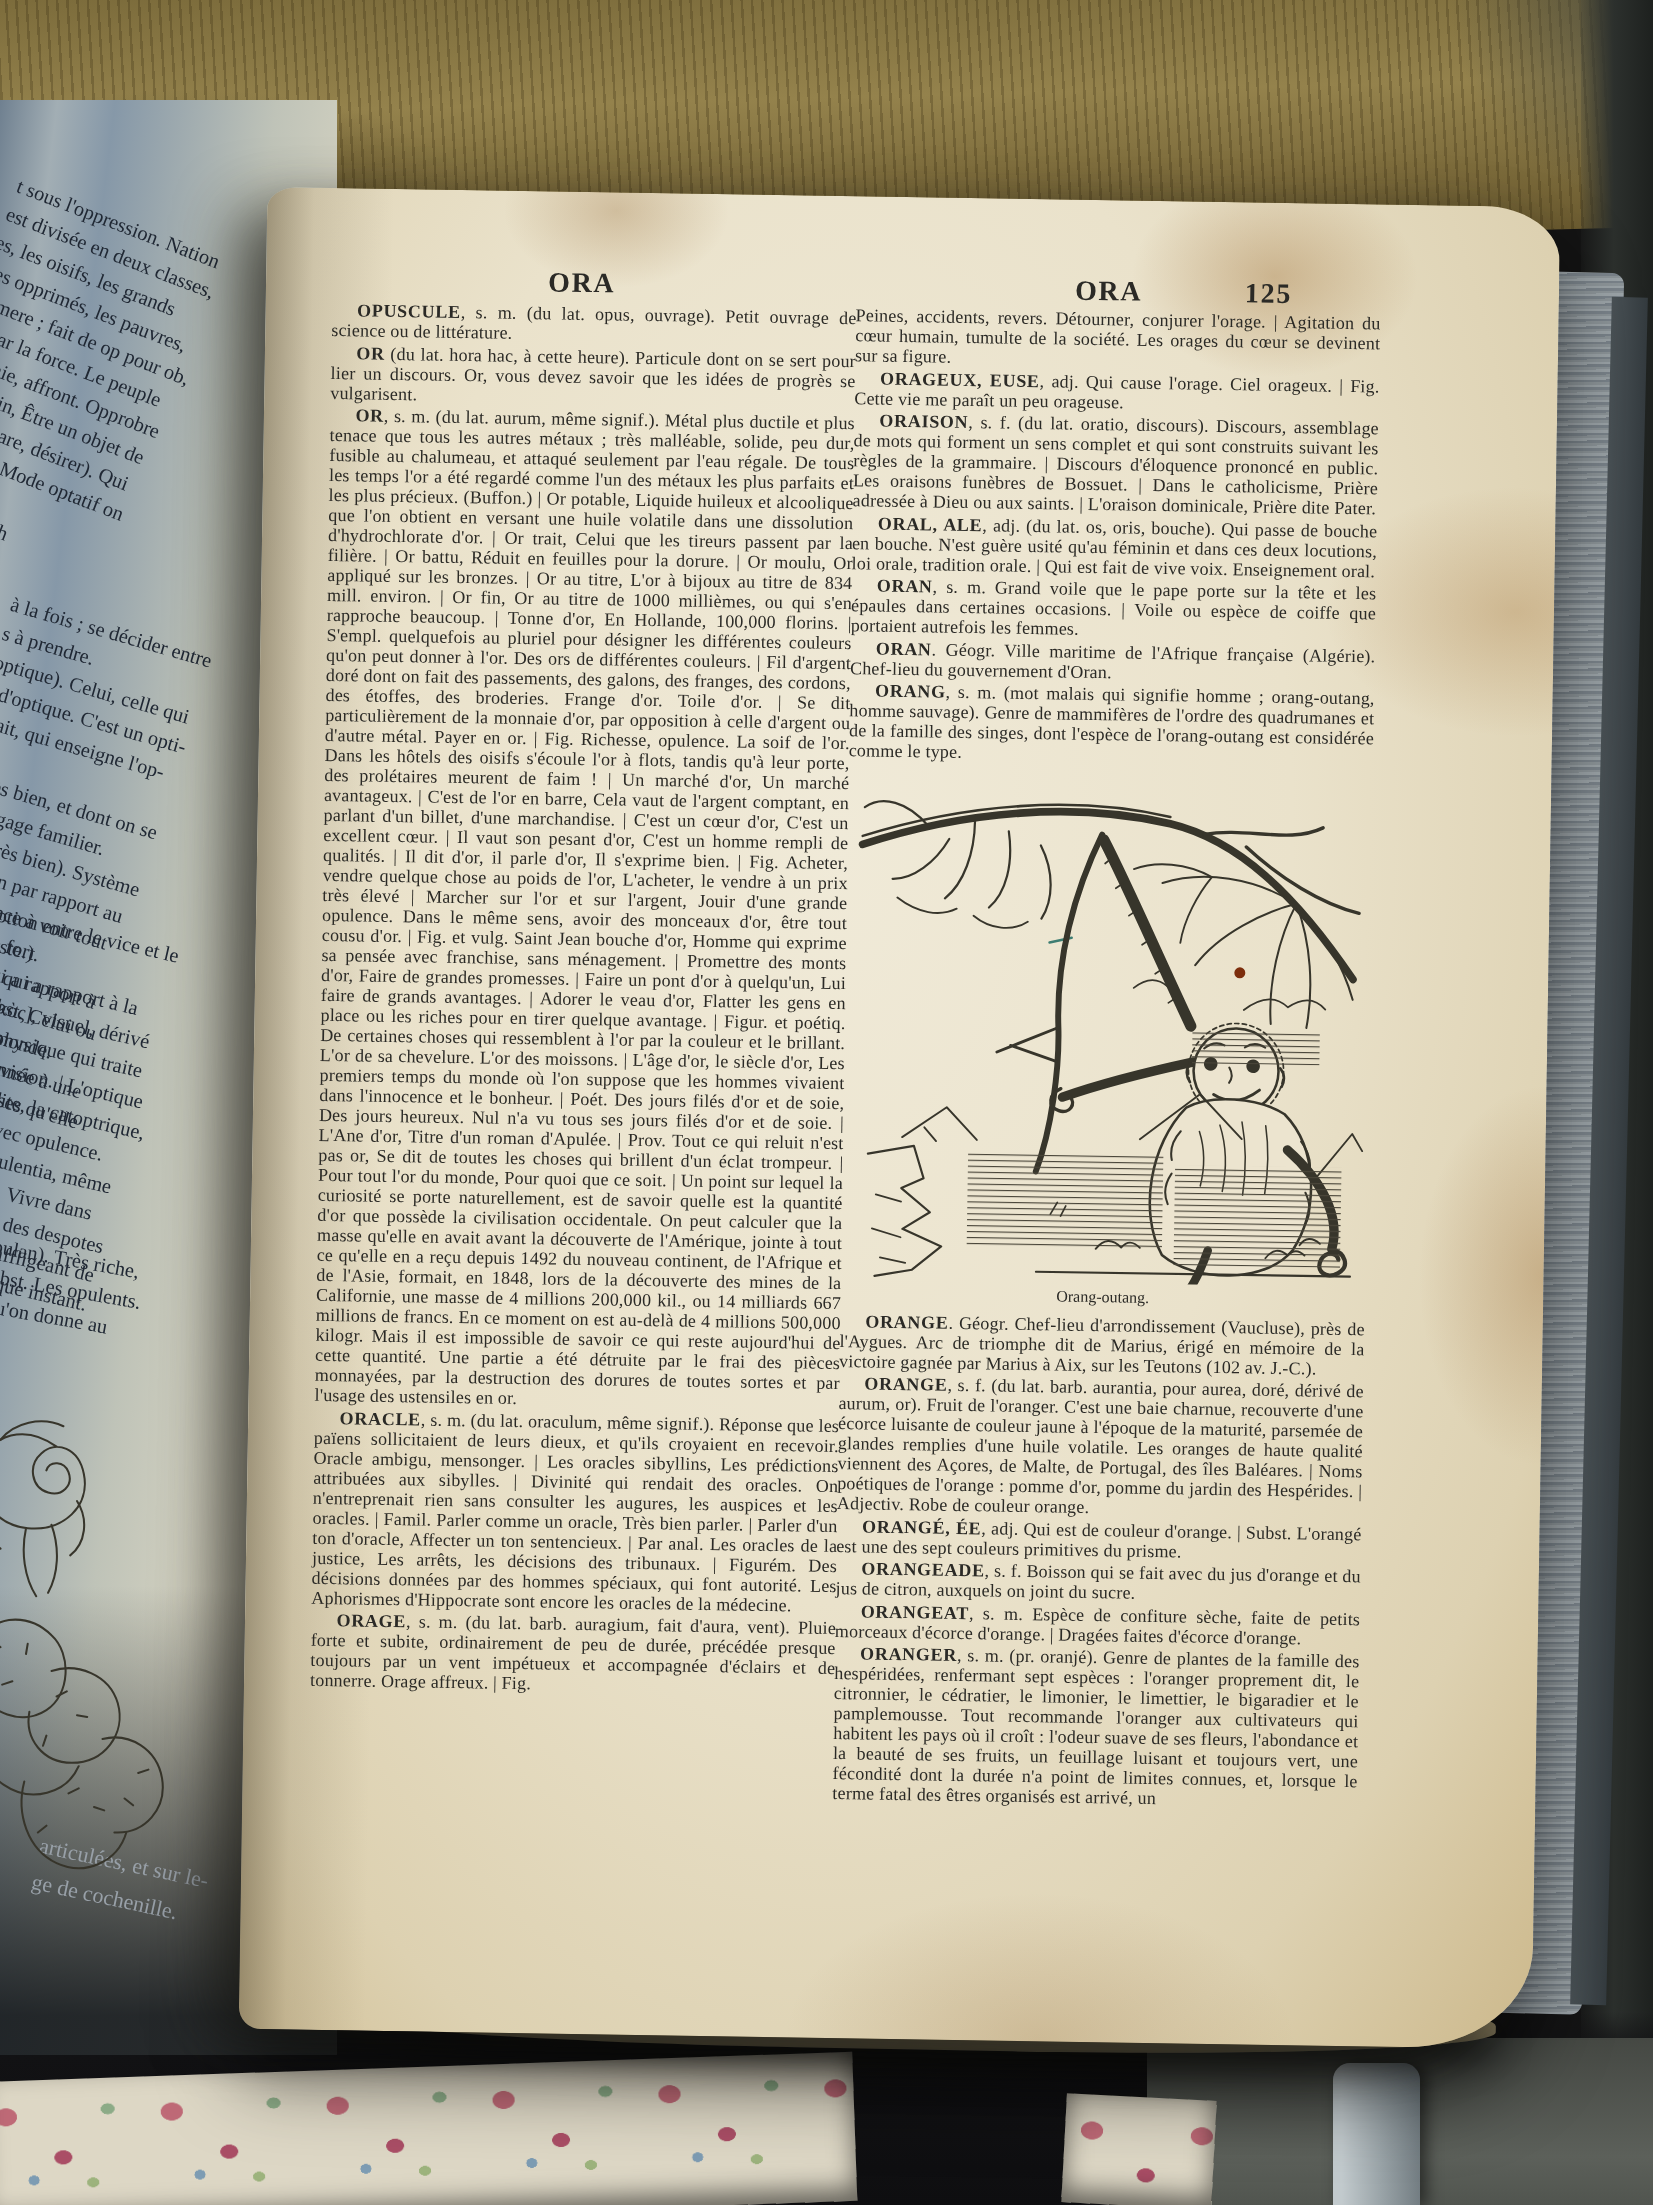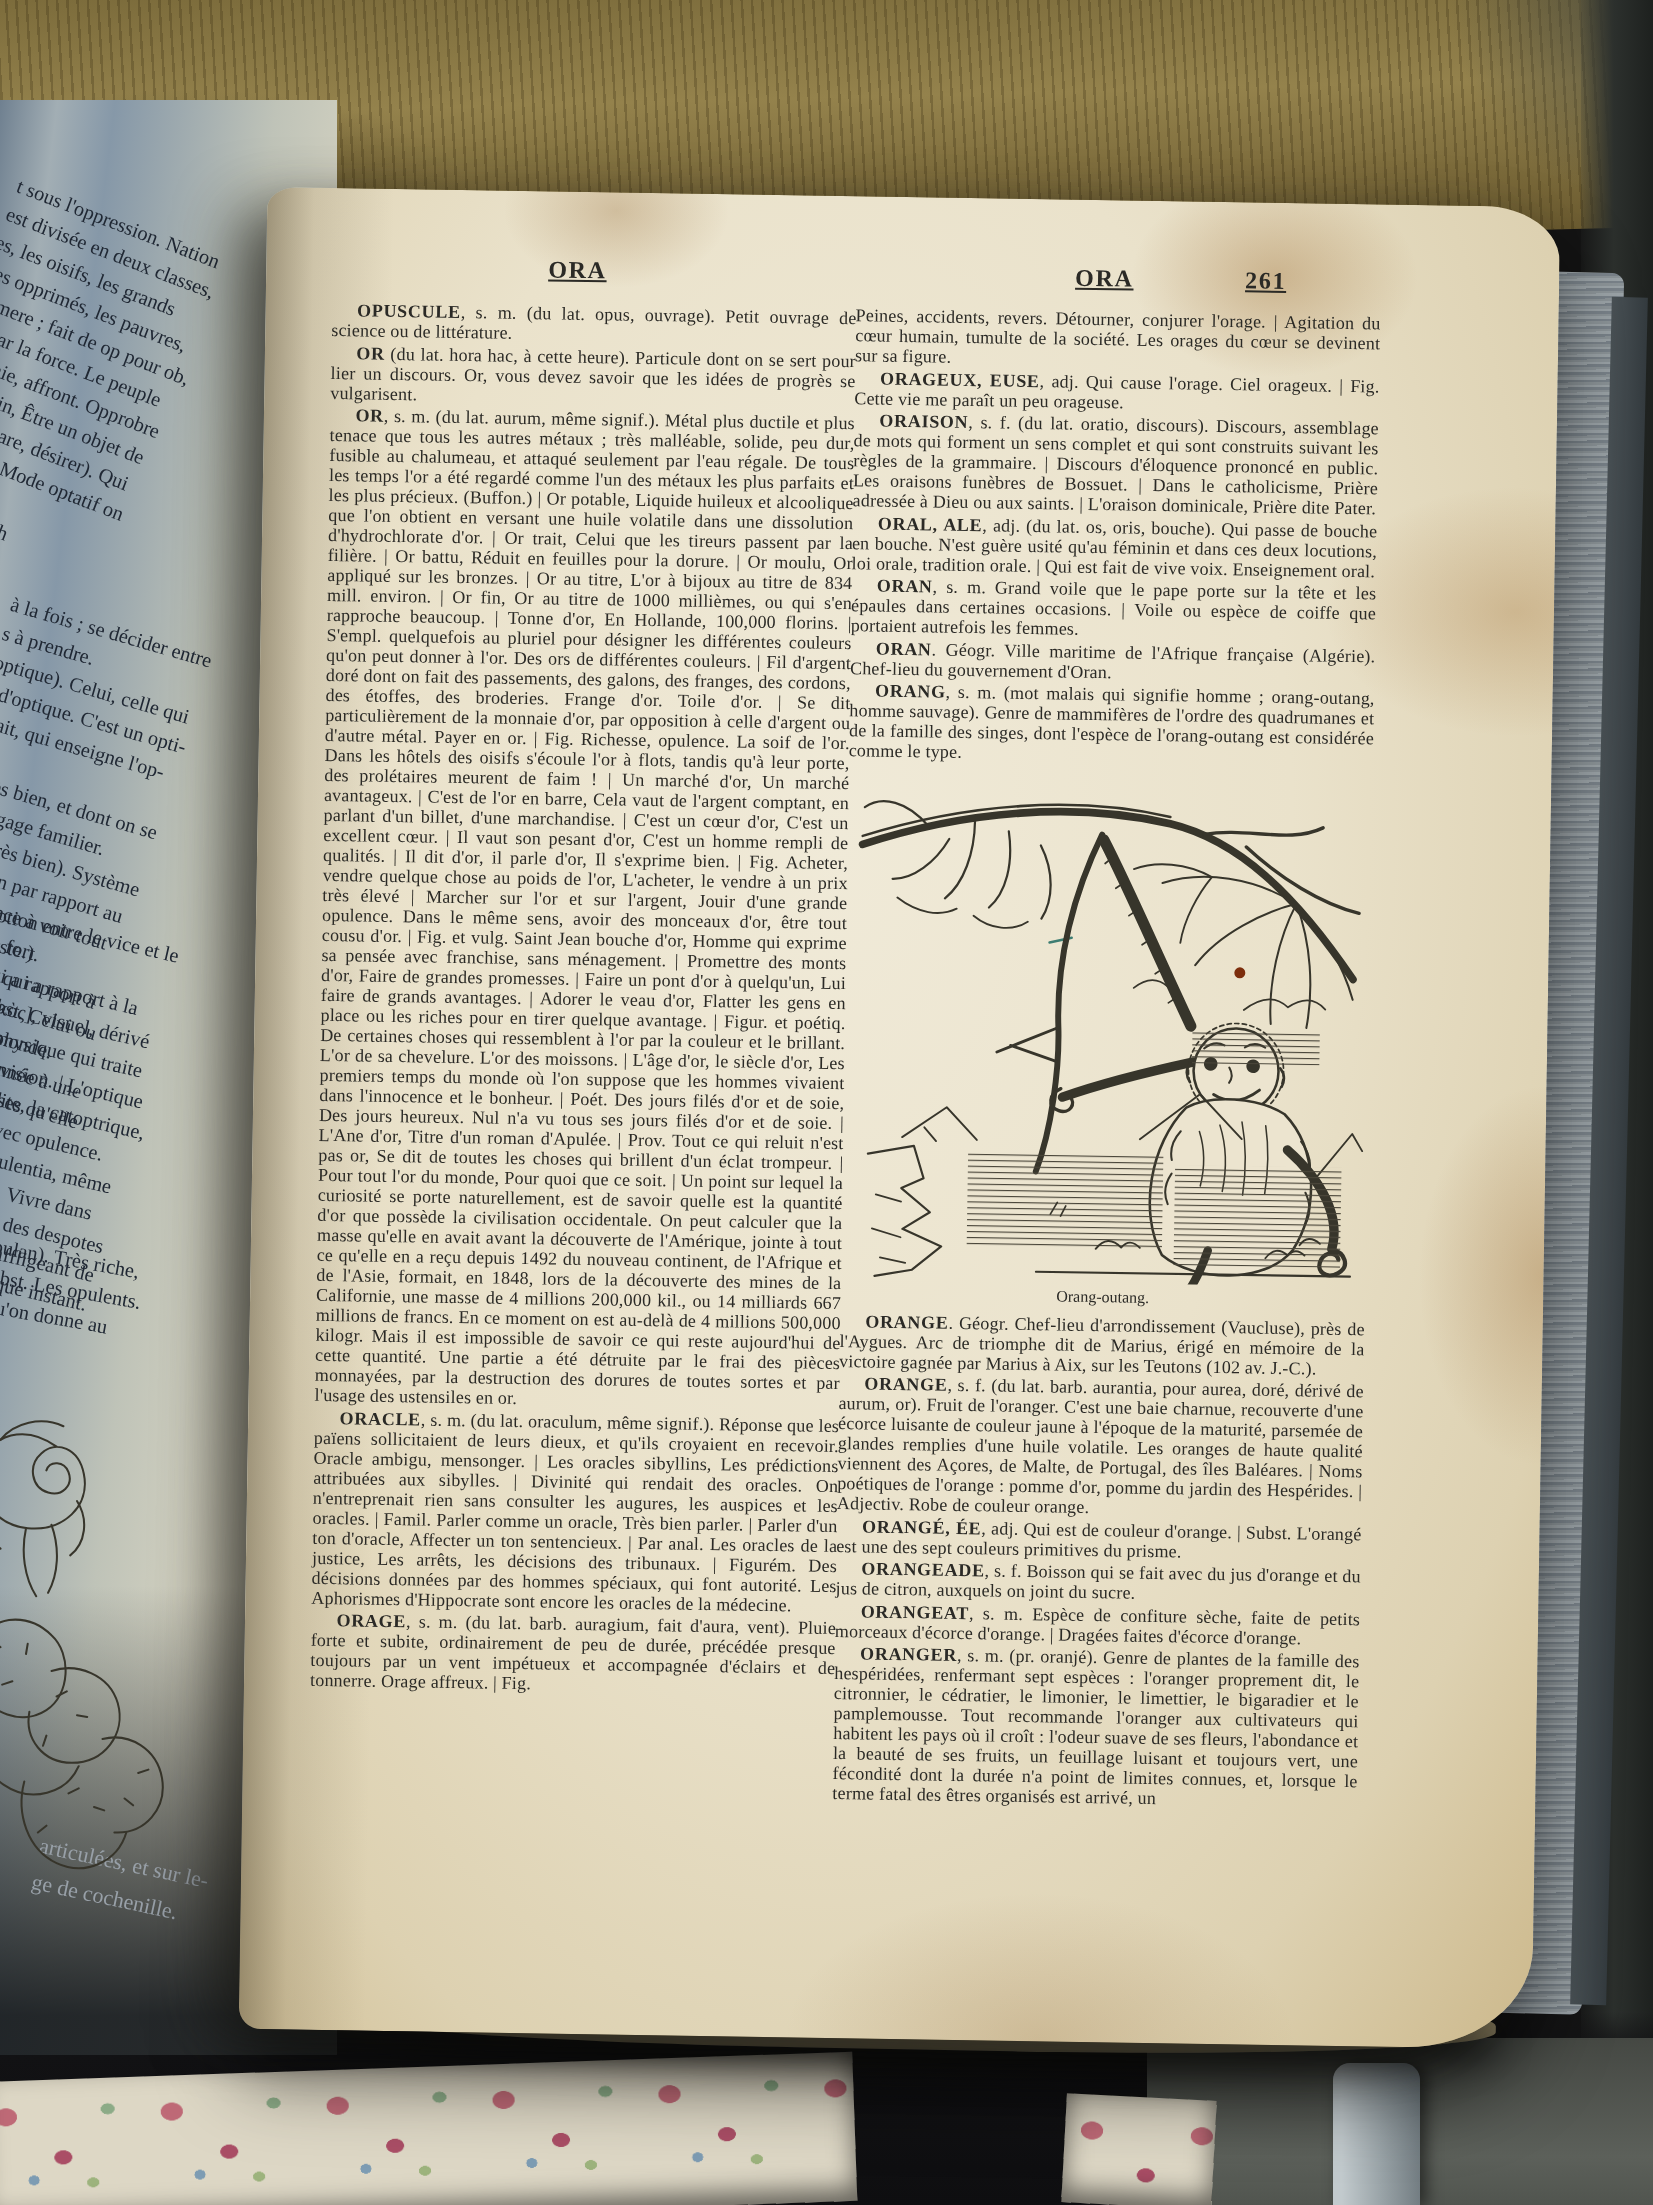--- a/index.html
+++ b/index.html
@@ -75,21 +75,21 @@
       radial-gradient(272px 178px at 97% 22%, rgba(160,110,50,.30), rgba(0,0,0,0) 70%),
       radial-gradient(178px 272px at 100% 58%, rgba(150,100,45,.32), rgba(0,0,0,0) 70%),
       radial-gradient(365px 212px at 62% 100%, rgba(140,95,40,.22), rgba(0,0,0,0) 70%),
       radial-gradient(161px 110px at 27% 1%, rgba(140,95,40,.28), rgba(0,0,0,0) 70%),
       linear-gradient(90deg, rgba(78,68,46,.45) 0px, rgba(78,68,46,.14) 47px, rgba(0,0,0,0) 127px),
       radial-gradient(ellipse at 45% 35%, #f0ead8 0%, #eae2cb 45%, #ddd1b1 78%, #ccb88b 100%);
     box-shadow:-37px 12px 59px -6.8px rgba(28,28,22,.55), 0 47px 76px rgba(0,0,0,.55);
     color:#2b2a26;}
   .stain-dot{position:absolute;left:979px;top:765px;width:11px;height:11px;border-radius:50%;
     background:#7c2d0c;}
-  .hdr{position:absolute;top:65px;font-weight:bold;font-size:24px;letter-spacing:1.7px;text-decoration:underline;}
+  .hdr{position:absolute;top:75px;font-weight:bold;font-size:28px;letter-spacing:1.7px;}
   #hdr-left{left:282px;} #hdr-right{left:809px;} #hdr-num{left:979px;}
   .col{position:absolute;width:525px;}
   .col-left{left:66px;top:112px;}
   .col-right{left:590px;top:109px;}
   .entry{margin:0 0 2.5px 0;font-size:18px;line-height:20px;text-align:justify;
     text-indent:25.5px;letter-spacing:0.2px;}
   .entry b{letter-spacing:0.7px;}
   .entry.cont{text-indent:0;}
   .engraving-fig{margin:8.5px 0 3.4px 0;}
   .engraving-caption{text-align:center;font-size:16px;margin:1.7px 0 8.5px 0;}
@@ -187,21 +187,21 @@
 
           <path d="M30,412 l-10,-8 M60,420 l2,-12 M44,452 l-12,4 M96,470 l12,-6 M120,492 l12,2 M84,516 l-4,12 M28,520 l-12,-2 M110,584 l12,-6 M84,622 l-10,8 M140,600 l12,4 M192,560 l12,-4 M176,590 l10,8"></path>
         </g>
       </svg>
     </div>
   </div>
 
   <div class="right-page">
     <span class="hdr" id="hdr-left">ORA</span>
     <span class="hdr" id="hdr-right">ORA</span>
-    <span class="hdr" id="hdr-num">261</span>
+    <span class="hdr" id="hdr-num">125</span>
     <div class="stain-dot"></div>
 
     <div class="col col-left">
         <p class="entry"><b>OPUSCULE</b>, s. m. (du lat. opus, ouvrage). Petit ouvrage de science ou de littérature.</p>
         <p class="entry"><b>OR</b> (du lat. hora hac, à cette heure). Particule dont on se sert pour lier un discours. Or, vous devez savoir que les idées de progrès se vulgarisent.</p>
         <p class="entry"><b>OR</b>, s. m. (du lat. aurum, même signif.). Métal plus ductile et plus tenace que tous les autres métaux ; très malléable, solide, peu dur, fusible au chalumeau, et attaqué seulement par l'eau régale. De tous les temps l'or a été regardé comme l'un des métaux les plus parfaits et les plus précieux. (Buffon.) | Or potable, Liquide huileux et alcoolique que l'on obtient en versant une huile volatile dans une dissolution d'hydrochlorate d'or. | Or trait, Celui que les tireurs passent par la filière. | Or battu, Réduit en feuilles pour la dorure. | Or moulu, Or appliqué sur les bronzes. | Or au titre, L'or à bijoux au titre de 834 mill. environ. | Or fin, Or au titre de 1000 millièmes, ou qui s'en rapproche beaucoup. | Tonne d'or, En Hollande, 100,000 florins. | S'empl. quelquefois au pluriel pour désigner les différentes couleurs qu'on peut donner à l'or. Des ors de différentes couleurs. | Fil d'argent doré dont on fait des passements, des galons, des franges, des cordons, des étoffes, des broderies. Frange d'or. Toile d'or. | Se dit particulièrement de la monnaie d'or, par opposition à celle d'argent ou d'autre métal. Payer en or. | Fig. Richesse, opulence. La soif de l'or. Dans les hôtels des oisifs s'écoule l'or à flots, tandis qu'à leur porte, des prolétaires meurent de faim ! | Un marché d'or, Un marché avantageux. | C'est de l'or en barre, Cela vaut de l'argent comptant, en parlant d'un billet, d'une marchandise. | C'est un cœur d'or, C'est un excellent cœur. | Il vaut son pesant d'or, C'est un homme rempli de qualités. | Il dit d'or, il parle d'or, Il s'exprime bien. | Fig. Acheter, vendre quelque chose au poids de l'or, L'acheter, le vendre à un prix très élevé | Marcher sur l'or et sur l'argent, Jouir d'une grande opulence. Dans le même sens, avoir des monceaux d'or, être tout cousu d'or. | Fig. et vulg. Saint Jean bouche d'or, Homme qui exprime sa pensée avec franchise, sans ménagement. | Promettre des monts d'or, Faire de grandes promesses. | Faire un pont d'or à quelqu'un, Lui faire de grands avantages. | Adorer le veau d'or, Flatter les gens en place ou les riches pour en tirer quelque avantage. | Figur. et poétiq. De certaines choses qui ressemblent à l'or par la couleur et le brillant. L'or de sa chevelure. L'or des moissons. | L'âge d'or, le siècle d'or, Les premiers temps du monde où l'on suppose que les hommes vivaient dans l'innocence et le bonheur. | Poét. Des jours filés d'or et de soie, Des jours heureux. Nul n'a vu tous ses jours filés d'or et de soie. | L'Ane d'or, Titre d'un roman d'Apulée. | Prov. Tout ce qui reluit n'est pas or, Se dit de toutes les choses qui brillent d'un éclat trompeur. | Pour tout l'or du monde, Pour quoi que ce soit. | Un point sur lequel la curiosité se porte naturellement, est de savoir quelle est la quantité d'or que possède la civilisation occidentale. On peut calculer que la masse qu'elle en avait avant la découverte de l'Amérique, jointe à tout ce qu'elle en a reçu depuis 1492 du nouveau continent, de l'Afrique et de l'Asie, formait, en 1848, lors de la découverte des mines de la Californie, une masse de 4 millions 200,000 kil., ou 14 milliards 667 millions de francs. En ce moment on est au-delà de 4 millions 500,000 kilogr. Mais il est impossible de savoir ce qui reste aujourd'hui de cette quantité. Une partie a été détruite par le frai des pièces monnayées, par la destruction des dorures de toutes sortes et par l'usage des ustensiles en or.</p>
         <p class="entry"><b>ORACLE</b>, s. m. (du lat. oraculum, même signif.). Réponse que les païens sollicitaient de leurs dieux, et qu'ils croyaient en recevoir. Oracle ambigu, mensonger. | Les oracles sibyllins, Les prédictions attribuées aux sibylles. | Divinité qui rendait des oracles. On n'entreprenait rien sans consulter les augures, les auspices et les oracles. | Famil. Parler comme un oracle, Très bien parler. | Parler d'un ton d'oracle, Affecter un ton sentencieux. | Par anal. Les oracles de la justice, Les arrêts, les décisions des tribunaux. | Figurém. Des décisions données par des hommes spéciaux, qui font autorité. Les Aphorismes d'Hippocrate sont encore les oracles de la médecine.</p>
         <p class="entry"><b>ORAGE</b>, s. m. (du lat. barb. auragium, fait d'aura, vent). Pluie forte et subite, ordinairement de peu de durée, précédée presque toujours par un vent impétueux et accompagnée d'éclairs et de tonnerre. Orage affreux. | Fig.</p>
       </div>
 

